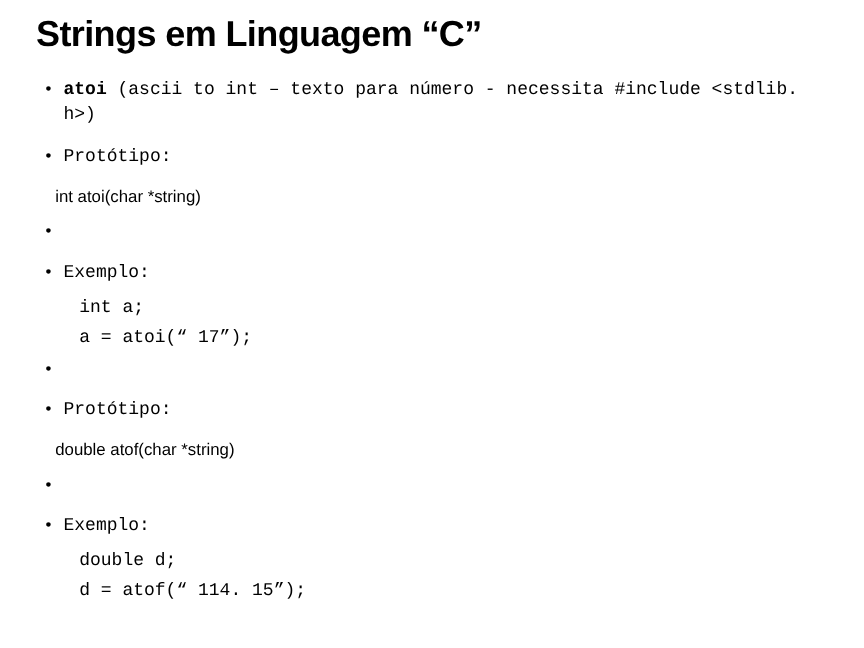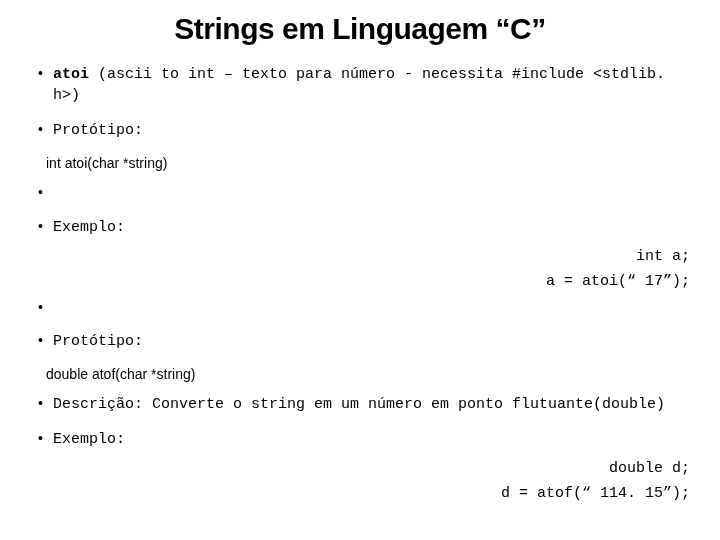--- a/index.html
+++ b/index.html
@@ -11,21 +11,20 @@
       width: 720px;
       height: 540px;
       background: #ffffff;
       font-family: Arial, Helvetica, sans-serif;
       color: #000000;
       padding: 12px 30px 20px 30px;
     }
     .title {
       font-size: 30px;
       font-weight: bold;
-      text-align: center;
       margin-bottom: 18px;
       letter-spacing: -0.5px;
     }
     .bullet-row {
       display: flex;
       align-items: flex-start;
       margin-bottom: 14px;
     }
     .bullet {
       font-size: 14px;
@@ -44,21 +43,20 @@
     .indent-1 {
       margin-left: 16px;
       font-size: 14px;
       margin-bottom: 12px;
     }
     .code {
       font-family: "Courier New", Courier, monospace;
       font-size: 15px;
       margin-left: 36px;
       margin-bottom: 8px;
-      text-align: right;
     }
     .compact {
       margin-bottom: 10px;
     }
   </style>
 </head>
 <body>
 
 <div class="title">Strings em Linguagem “C”</div>
 
@@ -94,21 +92,20 @@
 
 <div class="bullet-row">
   <span class="bullet">•</span>
   <span class="bullet-text">Protótipo:</span>
 </div>
 
 <div class="indent-1">double atof(char *string)</div>
 
 <div class="bullet-row">
   <span class="bullet">•</span>
-  <span class="bullet-text">Descrição: Converte o string em um número em ponto flutuante(double)</span>
 </div>
 
 <div class="bullet-row compact">
   <span class="bullet">•</span>
   <span class="bullet-text">Exemplo:</span>
 </div>
 
 <div class="code">double d;</div>
 <div class="code">d = atof(“ 114. 15”);</div>
 

